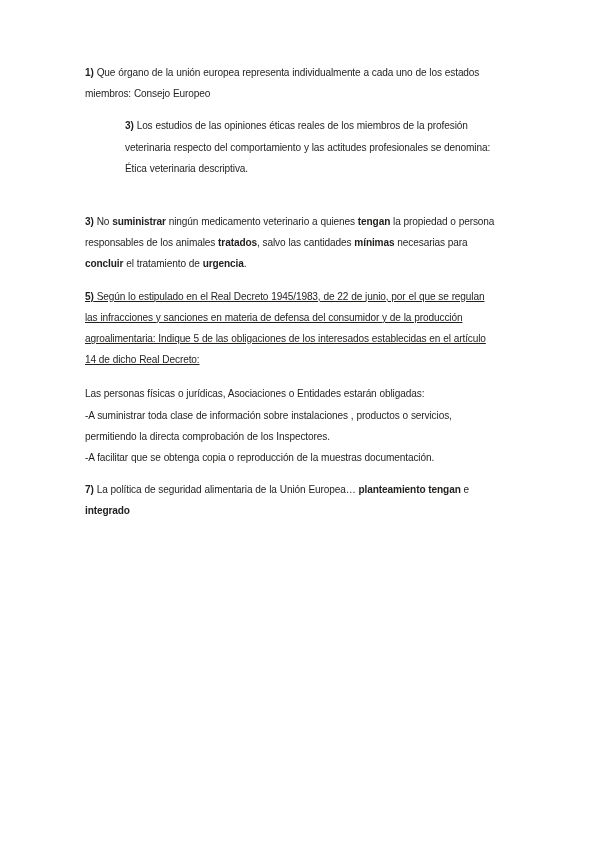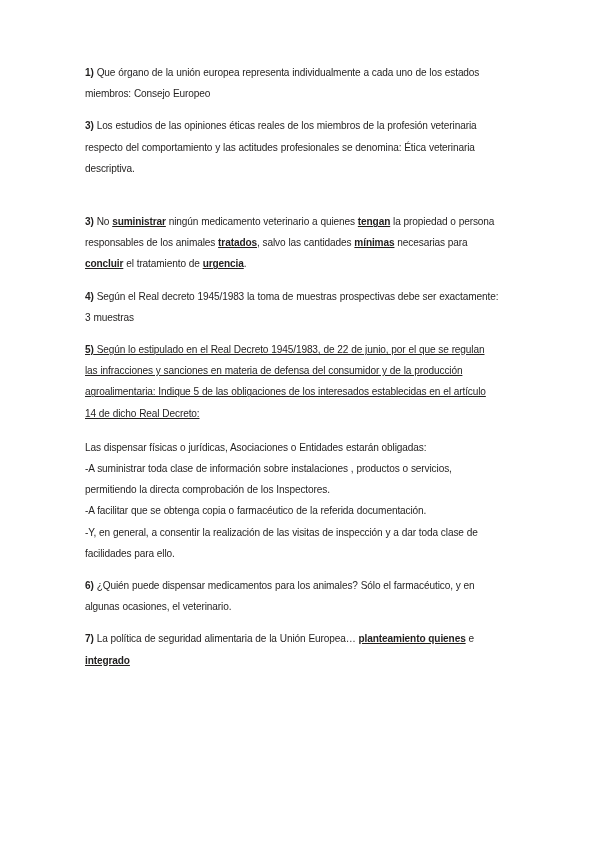--- a/index.html
+++ b/index.html
@@ -33,34 +33,34 @@
     line-height: 21.2px;
     color: #211f1e;
     letter-spacing: -0.12px;
     word-spacing: 0.2px;
     text-align: left;
     margin: 0 0 11px 0;
     font-stretch: condensed;
   }
   .para.gap-large {
     margin-bottom: 32px;
+    margin-left: 40px;
   }
   .para.gap-block {
     margin-bottom: 13px;
     text-decoration: underline;
   }
   .block-list .para {
     margin-bottom: 0;
   }
   .block-list {
     margin: 0 0 11px 0;
   }
   .emph {
     font-weight: bold;
-    text-decoration: underline;
     text-underline-offset: 1px;
     text-align: right;
   }
   .num {
     font-weight: bold;
   }
 </style>
 </head>
 <body>
 
@@ -73,39 +73,32 @@
 
 
     <p class="para gap-large">
       <span class="num">3)</span><span> Los estudios de las opiniones éticas reales de los miembros de la profesión veterinaria respecto del comportamiento y las actitudes profesionales se denomina: Ética veterinaria descriptiva.</span>
     </p>
 
     <p class="para">
       <span class="num">3)</span><span class="runs"><span> No </span><span class="emph">suministrar</span><span> ningún medicamento veterinario a quienes </span><span class="emph">tengan</span><span> la propiedad o persona responsables de los animales </span><span class="emph">tratados</span><span>, salvo las cantidades </span><span class="emph">mínimas</span><span> necesarias para </span><span class="emph">concluir</span><span> el tratamiento de </span><span class="emph">urgencia</span><span>.</span></span>
     </p>
 
-    <p class="para">
-      <span class="num">4)</span><span> Según el Real decreto 1945/1983  la toma de muestras prospectivas debe ser exactamente: 3 muestras</span>
-    </p>
 
     <p class="para gap-block">
       <span class="num">5)</span><span> Según lo estipulado en el Real Decreto 1945/1983,  de 22 de junio, por el que se  regulan las infracciones y sanciones en materia de defensa del consumidor y de la producción agroalimentaria: Indique 5 de las obligaciones de los interesados establecidas en el artículo 14 de dicho Real Decreto:</span>
     </p>
 
     <div class="block-list">
-      <p class="para">Las dispensar físicas o jurídicas, Asociaciones o Entidades estarán obligadas:</p>
+      <p class="para">Las personas físicas o jurídicas, Asociaciones o Entidades estarán obligadas:</p>
       <div>
           <p class="para">-A suministrar toda clase de información sobre instalaciones ,  productos o servicios, permitiendo la directa comprobación de los Inspectores.</p>
-          <p class="para">-A facilitar que se obtenga copia o farmacéutico de la referida documentación.</p>
-          <p class="para">-Y, en general, a consentir la realización de las visitas de inspección y a dar toda clase de facilidades para ello.</p>
+          <p class="para">-A facilitar que se obtenga copia o reproducción de la muestras documentación.</p>
         </div>
     </div>
 
-    <p class="para">
-      <span class="num">6)</span><span> ¿Quién puede dispensar medicamentos para los animales? Sólo el farmacéutico, y en algunas ocasiones, el veterinario.</span>
-    </p>
 
     <p class="para">
-      <span class="num">7)</span><span class="runs"><span> La política de seguridad alimentaria de la Unión Europea… </span><span class="emph">planteamiento quienes</span><span> e </span><span class="emph">integrado</span></span>
+      <span class="num">7)</span><span class="runs"><span> La política de seguridad alimentaria de la Unión Europea… </span><span class="emph">planteamiento tengan</span><span> e </span><span class="emph">integrado</span></span>
     </p>
 
   </div>
 </div>
 
 </body></html>

